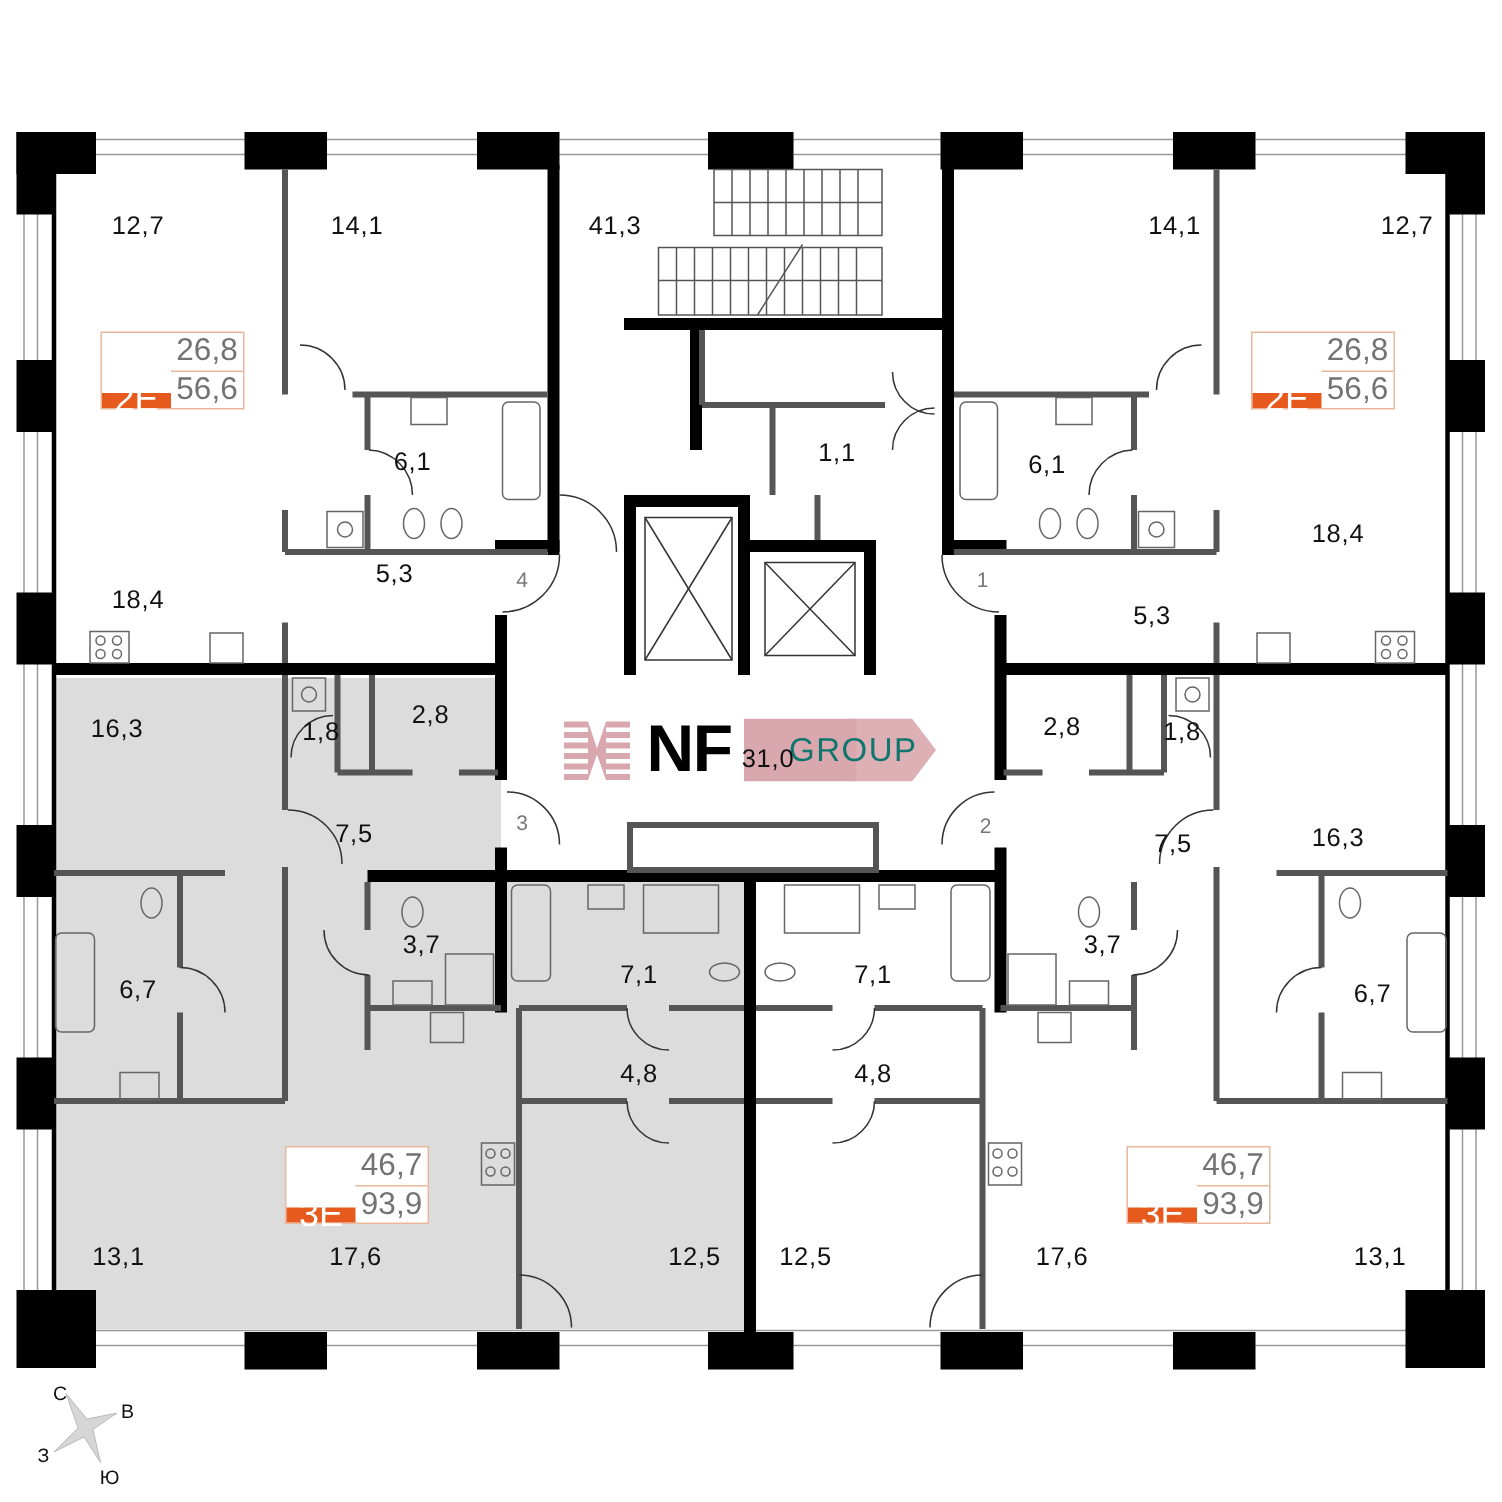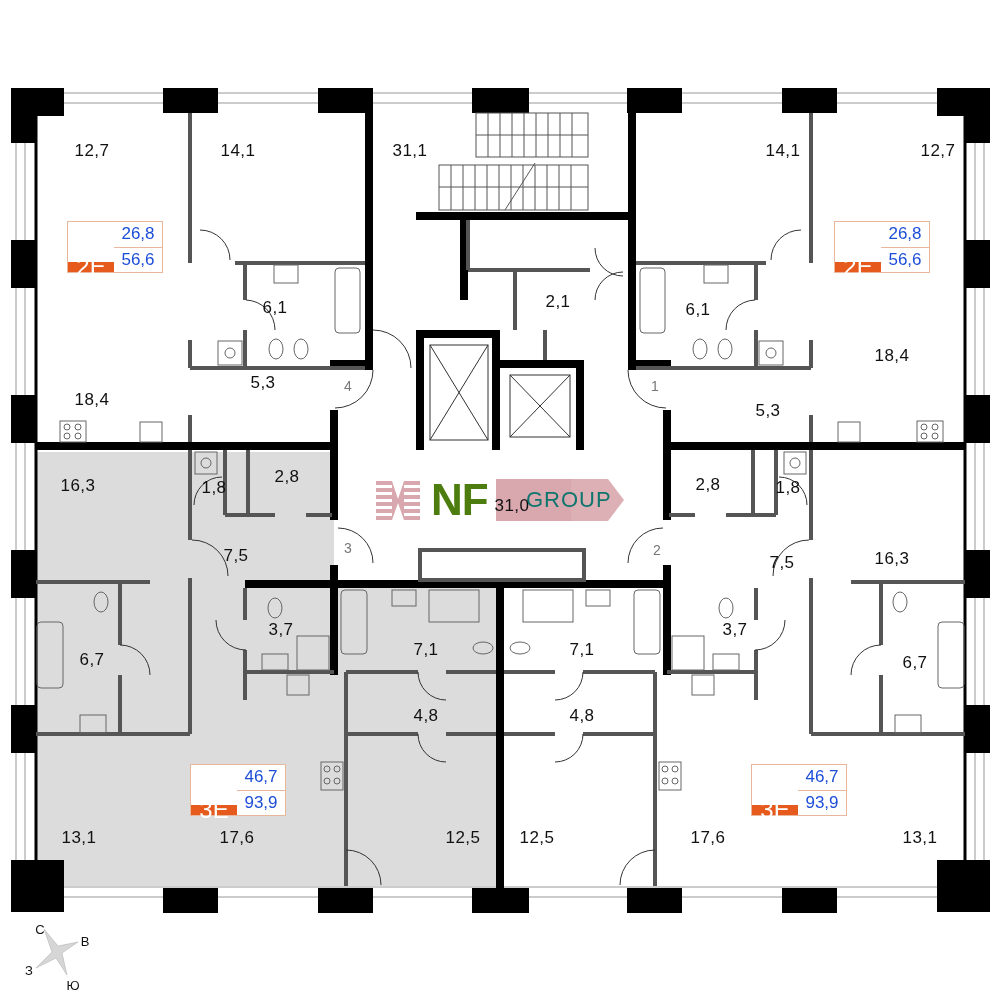--- a/index.html
+++ b/index.html
@@ -3,21 +3,21 @@
 <meta charset="utf-8">
 <style>
   html, body { margin: 0; padding: 0; background: #ffffff; }
   body { width: 1001px; height: 1001px; overflow: hidden; position: relative; font-family: "Liberation Sans", "DejaVu Sans", sans-serif; }
   #plan { position: absolute; left: 0; top: 0; width: 1001px; height: 1001px; }
   .lbl { position: absolute; font-size: 17px; color: #111; letter-spacing: 0.5px; transform: translate(-50%, -50%); white-space: nowrap; }
   .door-num { position: absolute; font-size: 14px; color: #777; transform: translate(-50%, -50%); }
   .badge { position: absolute; display: flex; height: 50px; border: 1px solid #e9b89c; background: #fff; }
   .badge .code { width: 46px; background: #e65a1e; color: #fff; font-size: 24px; display: flex; align-items: center; justify-content: center; margin-top: 40px; }
   .badge .vals { display: flex; flex-direction: column; width: 48px; }
-  .badge .vals span { flex: 1; display: flex; align-items: center; justify-content: center; font-size: 17px; color: #1d4ed8; }
+  .badge .vals span { flex: 1; display: flex; align-items: center; justify-content: center; font-size: 21px; color: #737373; }
   .badge .vals span:first-child { border-bottom: 1px solid #e9b89c; }
   .logo { position: absolute; left: 376px; top: 479px; width: 250px; height: 42px; }
   .compass-lbl { position: absolute; font-size: 13px; color: #111; transform: translate(-50%, -50%); }
 </style>
 </head>
 <body>
 
 <svg id="plan" viewBox="0 0 1001 1001" xmlns="http://www.w3.org/2000/svg">
 
   <g fill="#dcdcdc">
@@ -304,21 +304,21 @@
         <rect x="28" y="9" width="16" height="4"></rect>
         <rect x="28" y="16" width="16" height="4"></rect>
         <rect x="28" y="23" width="16" height="4"></rect>
         <rect x="28" y="30" width="16" height="4"></rect>
         <rect x="28" y="37" width="16" height="4"></rect>
       <path d="M16 2 L22 20 L28 2 L28 41 L22 24 L16 41 Z"></path>
       <path d="M190 0 L232 0 L248 21 L232 42 L190 42 Z" opacity="0.9"></path>
       <rect x="120" y="0" width="75" height="42"></rect>
     </g>
   </svg>
-  <span style="position:absolute;left:55px;top:-4px;font-size:44px;font-weight:bold;color:#4d7c0f;letter-spacing:-1px;">NF</span>
+  <span style="position:absolute;left:55px;top:-4px;font-size:44px;font-weight:bold;color:#000000;letter-spacing:-1px;">NF</span>
   <span style="position:absolute;left:150px;top:8px;font-size:22px;color:#0f766e;letter-spacing:1px;">GROUP</span>
 </div>
 
 <div class="badge" style="left:67px;top:221px;">
   <div class="code">2E</div>
   <div class="vals">
       <span>26,8</span>
       <span>56,6</span>
     </div>
 </div>
@@ -349,22 +349,22 @@
 <span class="lbl" style="left:275px;top:308px;">6,1</span>
 <span class="lbl" style="left:263px;top:383px;">5,3</span>
 <span class="lbl" style="left:92px;top:400px;">18,4</span>
 
 <span class="lbl" style="left:938px;top:151px;">12,7</span>
 <span class="lbl" style="left:783px;top:151px;">14,1</span>
 <span class="lbl" style="left:698px;top:310px;">6,1</span>
 <span class="lbl" style="left:768px;top:411px;">5,3</span>
 <span class="lbl" style="left:892px;top:356px;">18,4</span>
 
-<span class="lbl" style="left:410px;top:151px;">31,1</span>
-<span class="lbl" style="left:558px;top:302px;">2,1</span>
+<span class="lbl" style="left:410px;top:151px;">41,3</span>
+<span class="lbl" style="left:558px;top:302px;">1,1</span>
 <span class="lbl" style="left:512px;top:506px;">31,0</span>
 
 <span class="door-num" style="left:348px;top:386px;">4</span>
 <span class="door-num" style="left:655px;top:386px;">1</span>
 <span class="door-num" style="left:348px;top:548px;">3</span>
 <span class="door-num" style="left:657px;top:550px;">2</span>
 
 <span class="lbl" style="left:78px;top:486px;">16,3</span>
 <span class="lbl" style="left:214px;top:488px;">1,8</span>
 <span class="lbl" style="left:287px;top:477px;">2,8</span>

